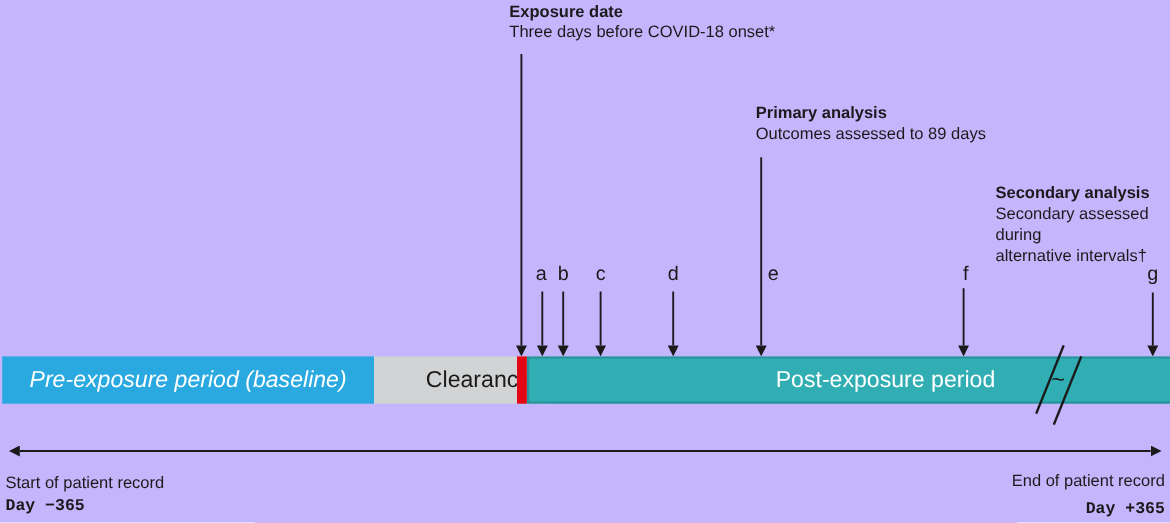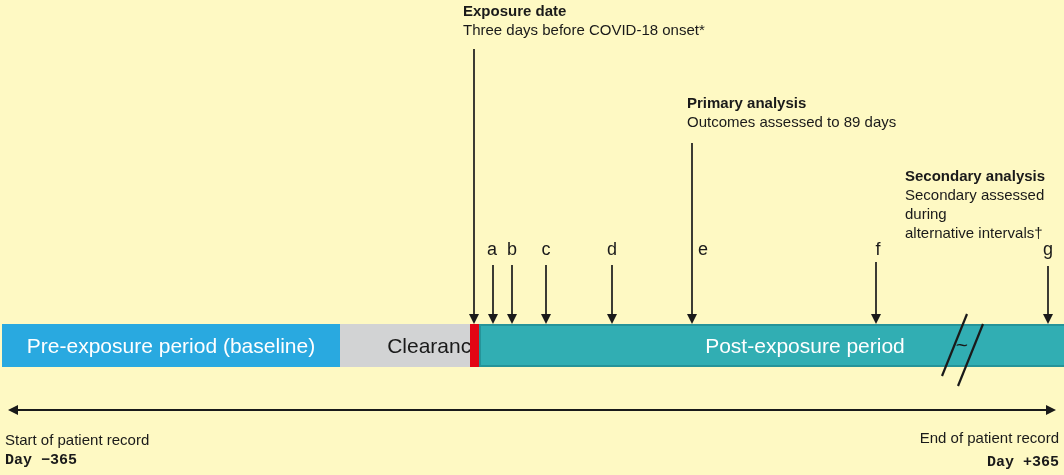--- a/index.html
+++ b/index.html
@@ -1,20 +1,20 @@
 <!DOCTYPE html>
 <html><head>
 <meta charset="utf-8">
 <style>
   html, body { margin: 0; padding: 0; background: #ffffff; }
   .canvas {
     position: relative;
     width: 1064px;
     height: 475px;
-    background: #fef9c3;
+    background: #c4b5fd;
     font-family: "Liberation Sans", "DejaVu Sans", sans-serif;
     color: #1a1a1a;
     overflow: hidden;
   }
   .ann { position: absolute; font-size: 15px; line-height: 19px; }
   .ann .ann-title { font-weight: bold; }
   .ann .ann-sub { font-weight: normal; }
   .marker-letter {
     position: absolute;
     top: 239px;
@@ -28,21 +28,21 @@
   .seg {
     position: absolute;
     top: 0;
     height: 43px;
     display: flex;
     align-items: center;
     justify-content: center;
     font-size: 21px;
     white-space: nowrap;
   }
-  .seg-pre   { left: 2px;   width: 338px; }
+  .seg-pre   { left: 2px;   width: 338px; font-style: italic; }
   .seg-clear { left: 340px; width: 130px; }
   .seg-red   { left: 470px; width: 9px;   }
   .seg-post  { left: 479px; width: 652px; box-shadow: inset 0 0 0 2px rgba(0,60,65,0.22); }
   .overlay {
     position: absolute;
     top: 0; left: 0;
     width: 1064px; height: 475px;
     pointer-events: none;
     z-index: 3;
   }

